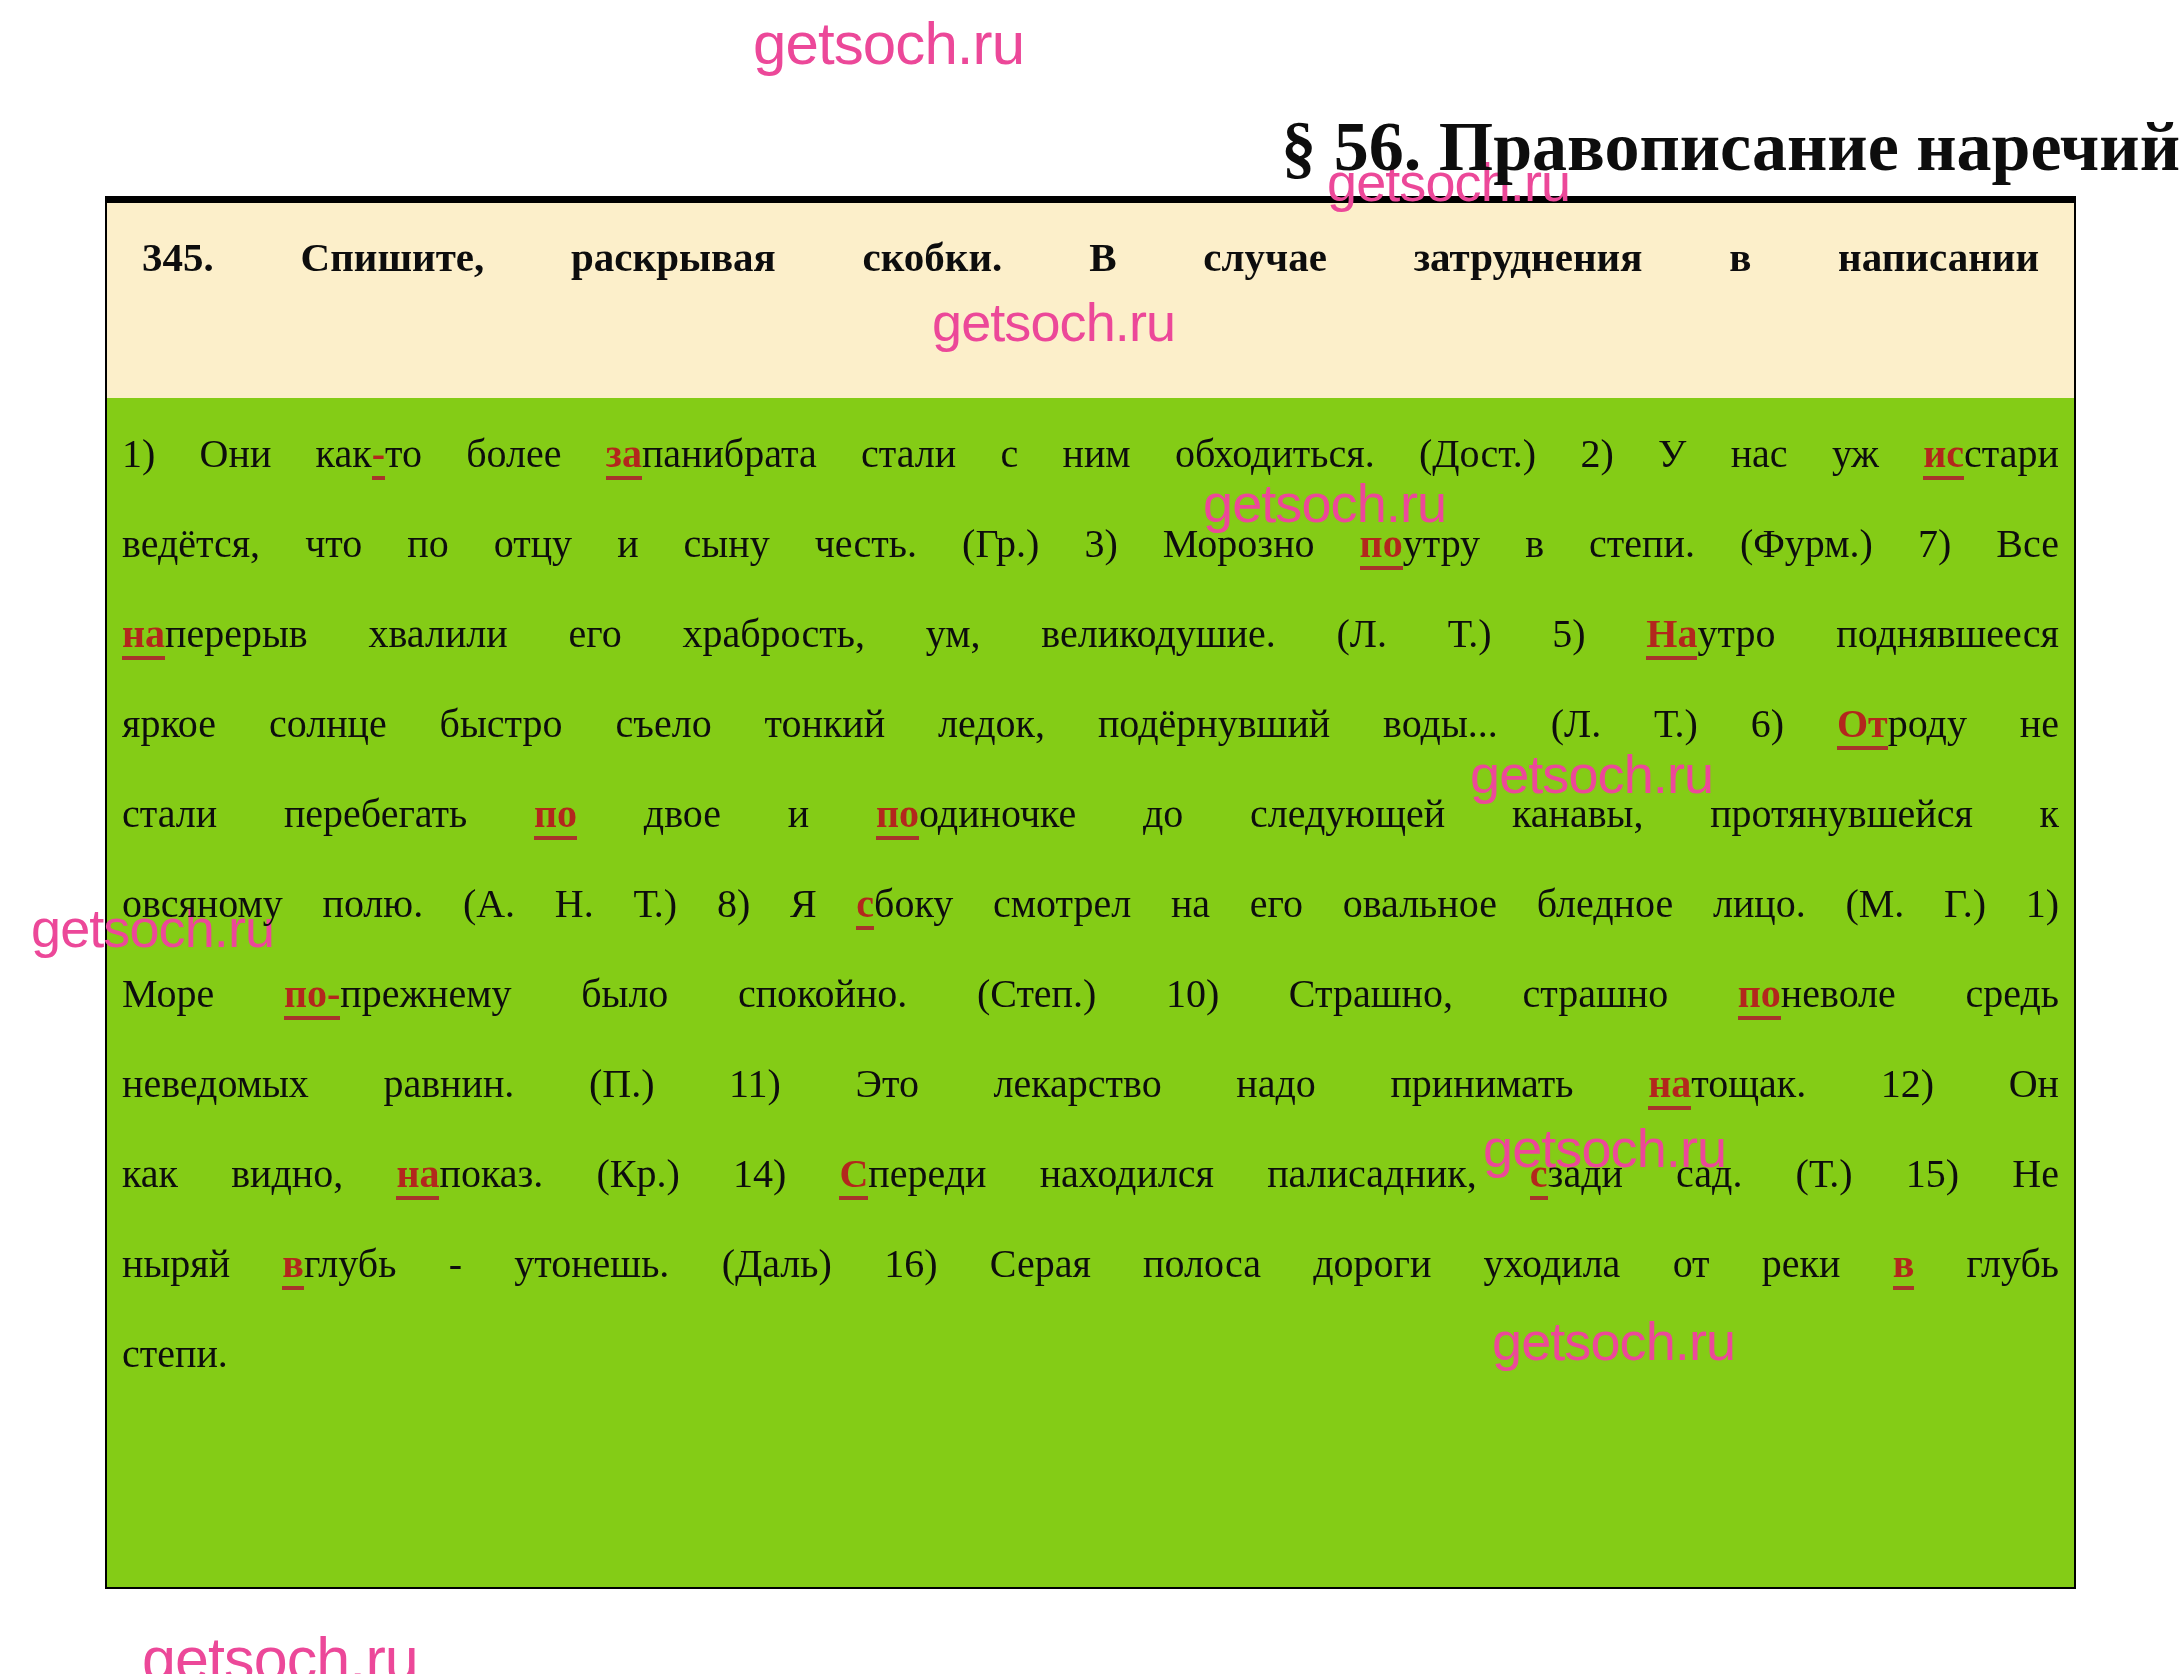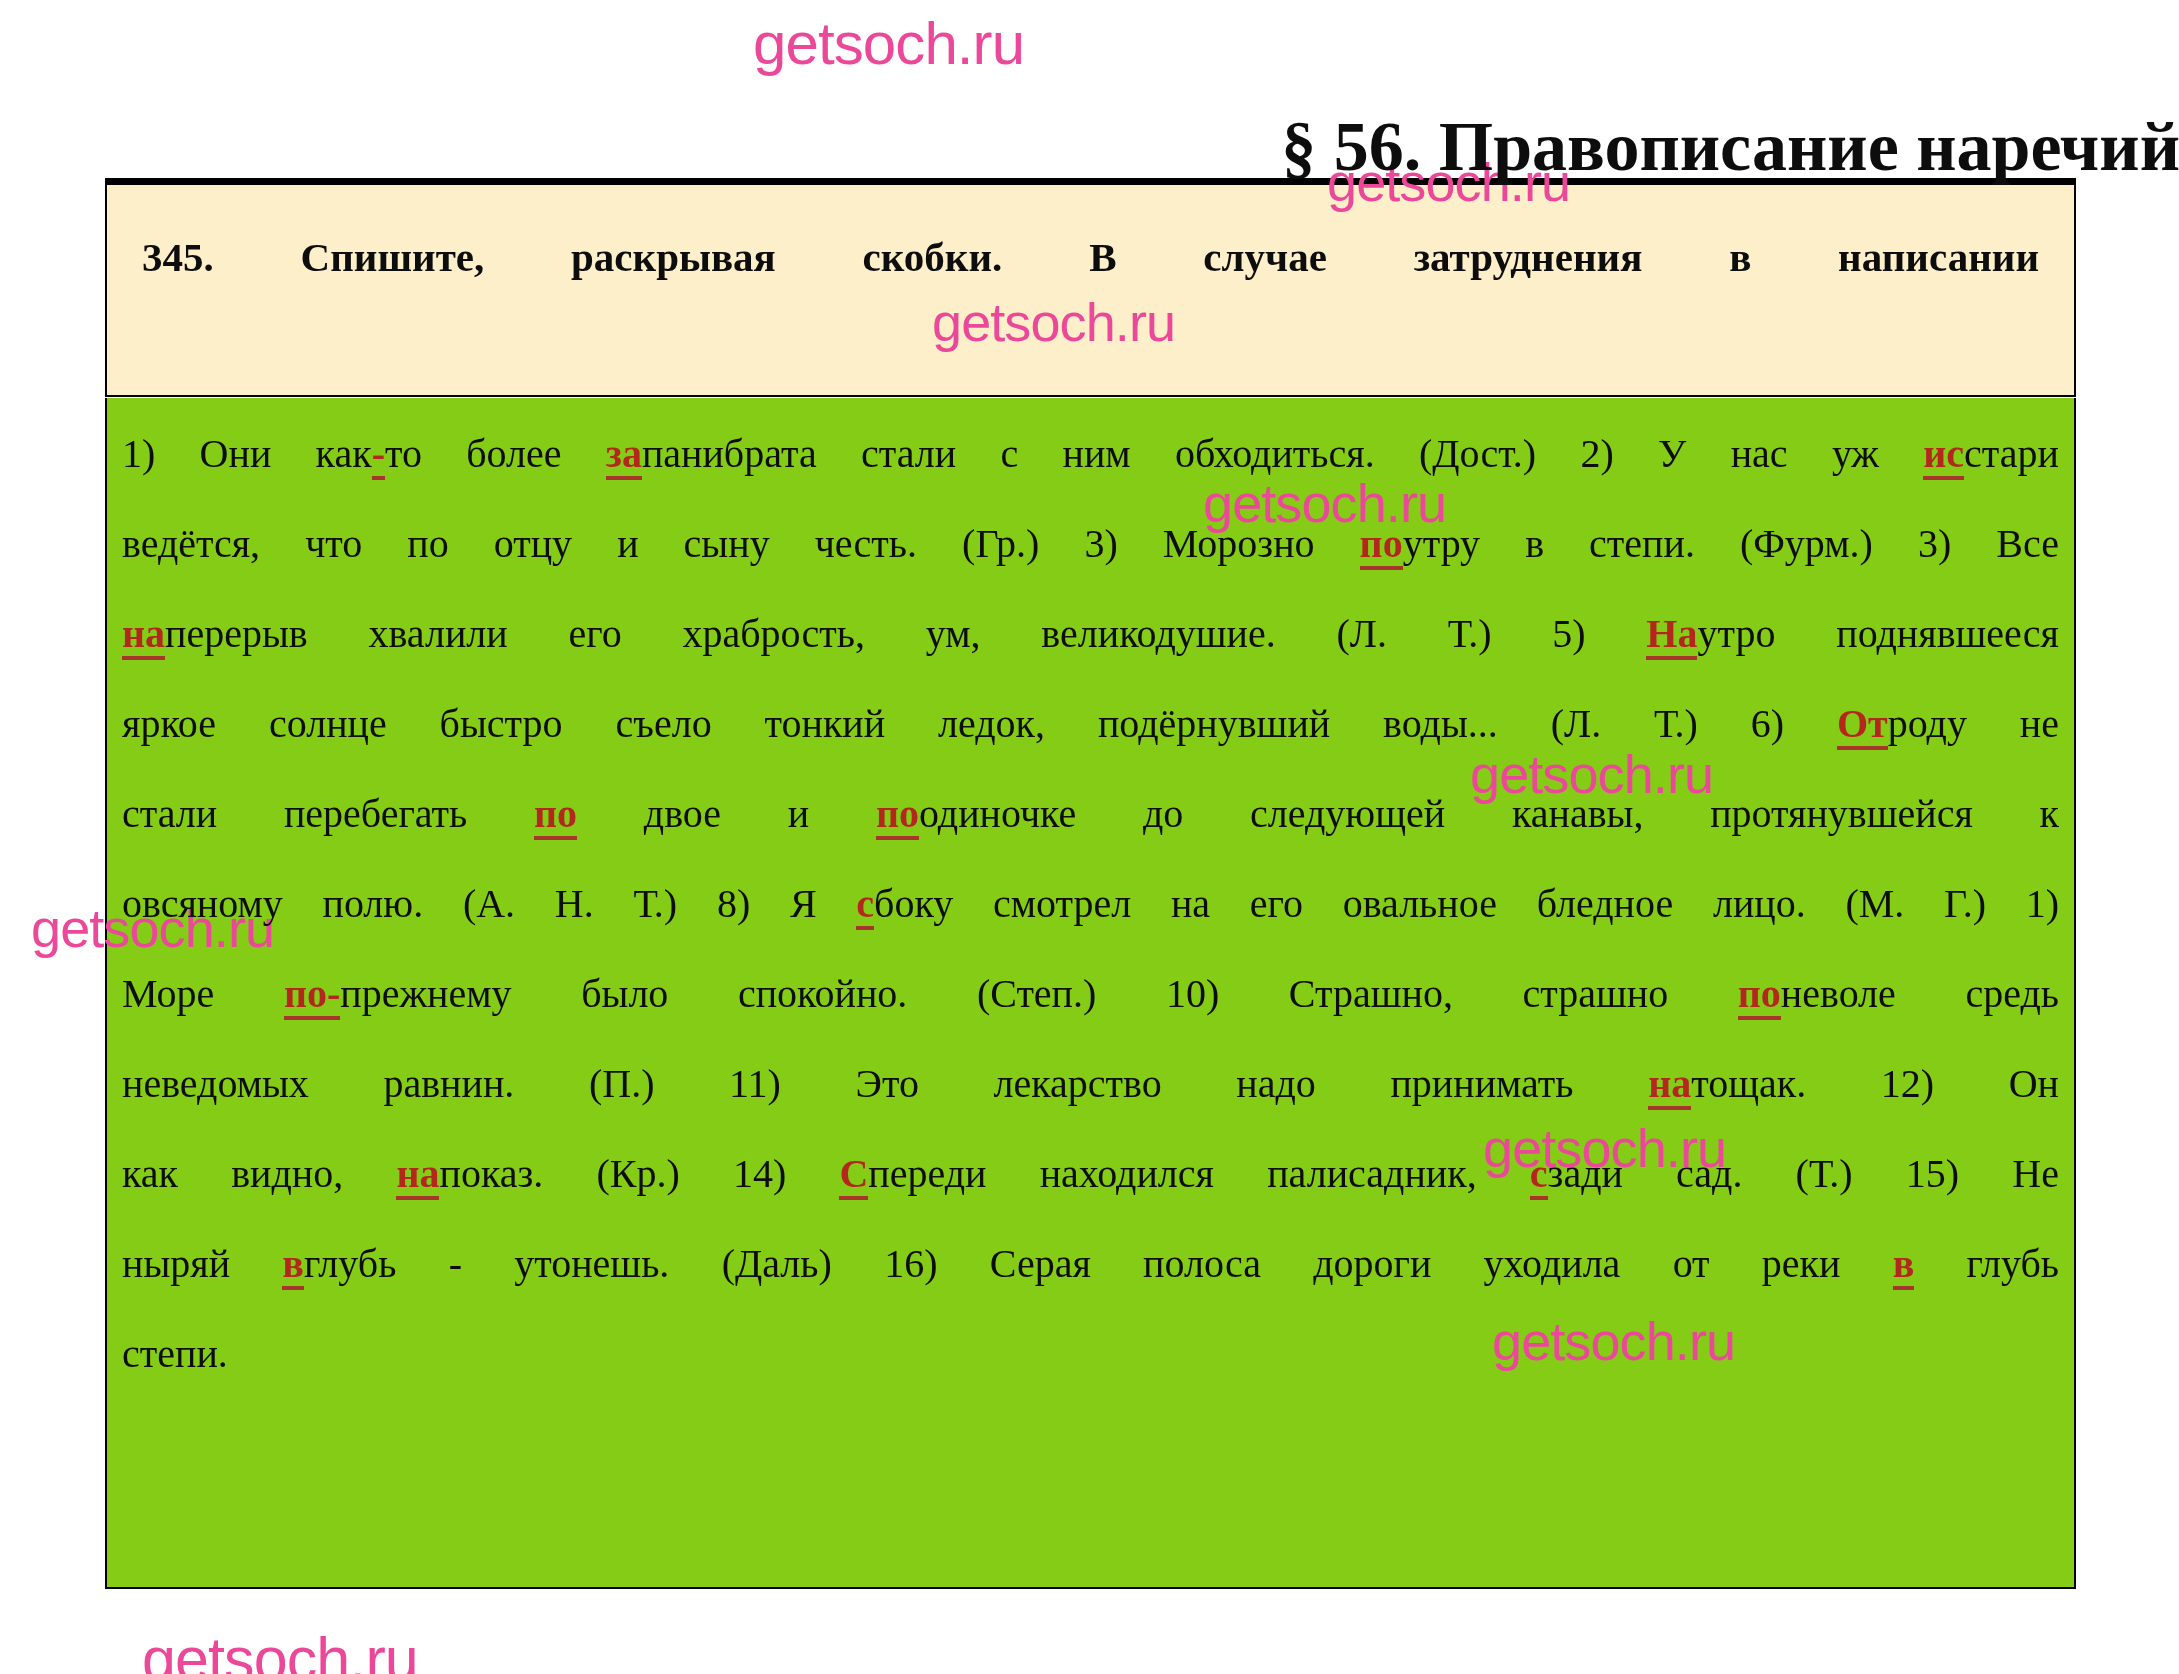--- a/index.html
+++ b/index.html
@@ -27,27 +27,27 @@
   .title{
     position:absolute;
     left:0;top:60px;width:100%;
     text-align:right;
     font-size:70px;font-weight:bold;
     z-index:3;
   }
 
   .task-box{
     position:absolute;
-    left:105px;top:178px;
+    left:105px;top:196px;
     width:1971px;height:219px;
     box-sizing:border-box;
     background:#fcefca;
     border:2.6px solid #000;
     border-top:7px solid #000;
-    padding:23px 35px 0 35px;
+    padding:5px 35px 0 35px;
   }
   .task-line{
     position:relative;z-index:3;
     font-size:41px;font-weight:bold;
     height:98px;line-height:98px;
     text-align:justify;text-align-last:justify;
     white-space:nowrap;
   }
   .task-line.last{text-align-last:left;}
 
@@ -93,21 +93,21 @@
 
   <h1 class="title">§ 56. Правописание наречий</h1>
 
   <div class="task-box">
     <div class="task-line">345. Спишите, раскрывая скобки. В случае затруднения в написании</div>
   </div>
 
   <div class="main-box">
     <div>
         <div class="line"><span>1) Они как</span><span class="hl">-</span><span>то более </span><span class="hl">за</span><span>панибрата стали с ним обходиться. (Дост.) 2) У нас уж </span><span class="hl">ис</span><span>стари</span></div>
-        <div class="line"><span>ведётся, что по отцу и сыну честь. (Гр.) 3) Морозно </span><span class="hl">по</span><span>утру в степи. (Фурм.) 3) Все</span></div>
+        <div class="line"><span>ведётся, что по отцу и сыну честь. (Гр.) 3) Морозно </span><span class="hl">по</span><span>утру в степи. (Фурм.) 7) Все</span></div>
         <div class="line"><span class="hl">на</span><span>перерыв хвалили его храбрость, ум, великодушие. (Л. Т.) 5) </span><span class="hl">На</span><span>утро поднявшееся</span></div>
         <div class="line"><span>яркое солнце быстро съело тонкий ледок, подёрнувший воды... (Л. Т.) 6) </span><span class="hl">От</span><span>роду не</span></div>
         <div class="line"><span>стали перебегать </span><span class="hl">по</span><span> двое и </span><span class="hl">по</span><span>одиночке до следующей канавы, протянувшейся к</span></div>
         <div class="line"><span>овсяному полю. (А. Н. Т.) 8) Я </span><span class="hl">с</span><span>боку смотрел на его овальное бледное лицо. (М. Г.) 1)</span></div>
         <div class="line"><span>Море </span><span class="hl">по-</span><span>прежнему было спокойно. (Степ.) 10) Страшно, страшно </span><span class="hl">по</span><span>неволе средь</span></div>
         <div class="line"><span>неведомых равнин. (П.) 11) Это лекарство надо принимать </span><span class="hl">на</span><span>тощак. 12) Он</span></div>
         <div class="line"><span>как видно, </span><span class="hl">на</span><span>показ. (Кр.) 14) </span><span class="hl">С</span><span>переди находился палисадник, </span><span class="hl">с</span><span>зади сад. (Т.) 15) Не</span></div>
         <div class="line"><span>ныряй </span><span class="hl">в</span><span>глубь - утонешь. (Даль) 16) Серая полоса дороги уходила от реки </span><span class="hl">в</span><span> глубь</span></div>
         <div class="line left"><span>степи.</span></div>
       </div>

